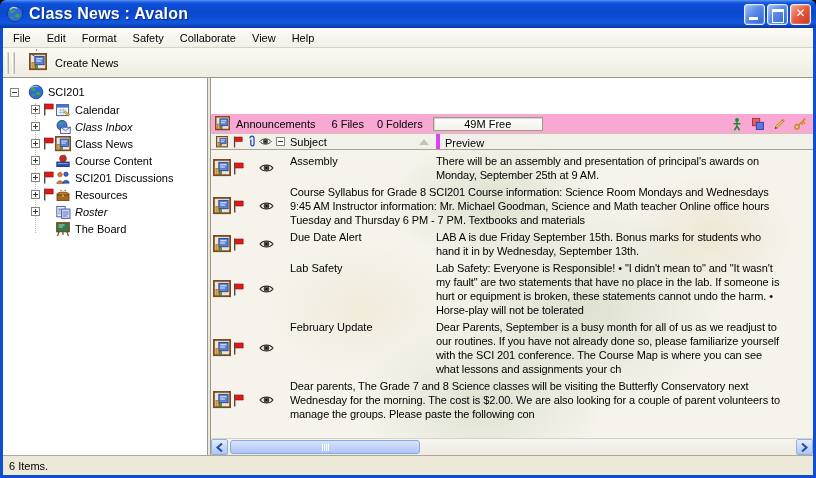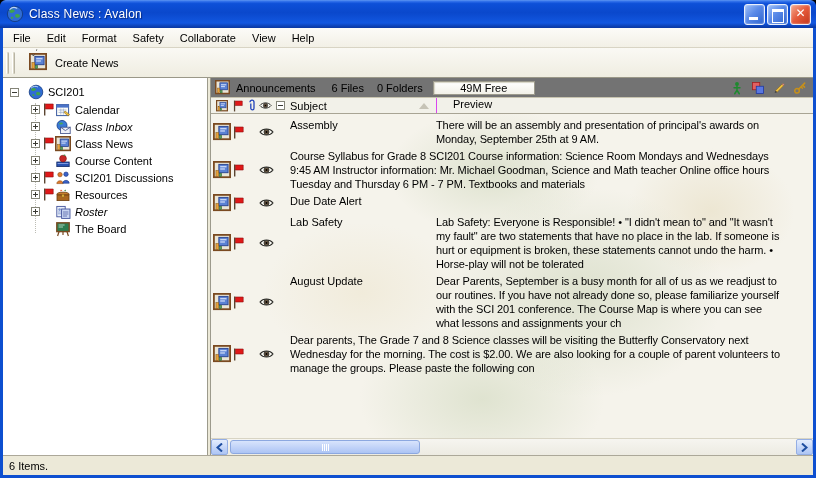--- a/index.html
+++ b/index.html
@@ -8,21 +8,21 @@
 
   .window { width:816px; height:478px; display:flex; flex-direction:column;
     border-left:3px solid #0D4FD0; border-right:3px solid #0D4FD0; border-bottom:3px solid #0D4FD0;
     border-radius:8px 8px 0 0; background:#ECE9D8; }
 
   
   .titlebar { height:28px; flex:0 0 28px; display:flex; align-items:center; padding:0 5px 0 6px;
     border-radius:6px 6px 0 0; margin:-0px -3px 0 -3px;
     background:linear-gradient(180deg,#5E96F2 0%,#2B6BE8 6%,#0E50D8 13%,#0A48CC 45%,#1257E0 82%,#0C40B4 94%,#0A38A2 100%); }
   .title-icon { width:18px; height:18px; margin-right:5px; flex:0 0 18px; }
-  .title-text { color:#fff; font-weight:normal; font-size:12px; text-shadow:1px 1px 1px #08287E; letter-spacing:.2px; flex:1; }
+  .title-text { color:#fff; font-weight:bold; font-size:16px; text-shadow:1px 1px 1px #08287E; letter-spacing:.2px; flex:1; }
   .winbtns { display:flex; gap:2px; }
   .winbtn { width:21px; height:21px; border:1px solid #EAF0FC; border-radius:3px; position:relative;
     background:linear-gradient(135deg,#9FC0F8 0%,#5A8AE8 45%,#2E63CE 100%); box-shadow:inset 0 0 2px rgba(255,255,255,.7); }
   .winbtn.close { background:linear-gradient(135deg,#F4A98E 0%,#E4593A 50%,#C2361C 100%); }
   .winbtn.minimize::after { content:""; position:absolute; left:4px; bottom:4px; width:9px; height:3px; background:#fff; }
   .winbtn.maximize::after { content:""; position:absolute; left:4px; top:4px; width:10px; height:10px;
     border:1px solid #fff; border-top:3px solid #fff; }
   .winbtn.close::after { content:"✕"; position:absolute; left:0; top:1px; width:100%; text-align:center;
     color:#fff; font-size:12px; font-weight:bold; }
 
@@ -57,39 +57,39 @@
   .tbox.plus::after { content:""; position:absolute; left:3px; top:1px; width:1px; height:5px; background:#3A3A34; }
   .tbox.none { visibility:hidden; }
   .tflag { width:12px; flex:0 0 12px; display:flex; align-items:center; }
   .ticon { width:16px; height:16px; flex:0 0 16px; }
   .tlabel { margin-left:4px; white-space:nowrap; }
   .tlabel.italic { font-style:italic; }
   .tree-root .ticon { margin-left:6px; }
   .tree-root .tlabel { margin-left:4px; }
 
   
-  .pheader { height:20px; flex:0 0 20px; display:flex; align-items:center; background:#737373;
-    border-bottom:1px solid #C8C4B0; padding:0 6px 0 4px; white-space:nowrap; }
+  .pheader { height:20px; flex:0 0 20px; display:flex; align-items:center; background:#f9a8d4;
+    border-bottom:1px solid #C8C4B0; padding:0 6px 0 4px; white-space:nowrap;margin-top:36px; }
   .pheader .ic16 { width:15px; height:15px; }
   .ph-type { margin-left:6px; }
   .ph-files { margin-left:16px; }
   .ph-folders { margin-left:7px;padding-left:6px; }
   .ph-identity { margin-left:20px; }
-  .quota { margin-left:10px; width:102px; height:14px; border:1px solid #9C9A8C; background:linear-gradient(180deg,#FFFFFF,#F2F1E8);
+  .quota { margin-left:10px; width:110px; height:14px; border:1px solid #9C9A8C; background:linear-gradient(180deg,#FFFFFF,#F2F1E8);
     box-shadow:inset 1px 1px 1px #D8D5C6; text-align:center; line-height:13px; font-size:11px; }
   .ph-icons { margin-left:auto; display:flex; align-items:center; gap:7px; }
   .ph-icons .ic16 { width:14px; height:14px; }
 
   
   .colheader { height:16px; flex:0 0 16px; display:flex; align-items:center; background:#F2F1E9;
     border-bottom:1px solid #A8A494; }
   .colheader .ic12 { width:12px; height:12px; }
   .sort-tri { width:0; height:0; border-left:5px solid transparent; border-right:5px solid transparent;
     border-bottom:6px solid #C6C3B6; margin-left:auto; margin-right:3px; }
-  .col-preview-h { border-left:1px solid #d946ef; padding-left:16px; flex:1; display:flex; align-items:flex-start; height:100%; }
+  .col-preview-h { border-left:4px solid #d946ef; padding-left:5px; flex:1; display:flex; align-items:flex-end; height:100%; }
 
   
   .c-icon { width:22px; flex:0 0 22px; display:flex; justify-content:center; align-items:center; }
   .c-flag { width:14px; flex:0 0 14px; display:flex; align-items:center; }
   .c-clip { width:12px; flex:0 0 12px; display:flex; align-items:center; }
   .c-eye  { width:17px; flex:0 0 17px; display:flex; align-items:center; }
   .c-exp  { width:14px; flex:0 0 14px; display:flex; align-items:center; }
   .c-subject { width:146px; flex:0 0 146px; padding-right:4px; }
 
   
@@ -478,20 +478,21 @@
               </svg>
             </span>
           <span class="c-clip"></span>
           <span class="c-eye">
               <svg class="ic-eye-sm">
                 <use href="#ic-eye"></use>
               </svg>
             </span>
           <span class="c-exp"></span>
           <span class="c-subject">Due Date Alert</span>
+          <span class="c-preview">LAB A is due Friday September 15th. Bonus marks for students who hand it in by Wednesday, September 13th.</span>
         </div>
 
         <div class="msg-row">
           <span class="c-icon">
               <svg class="ic18">
                 <use href="#ic-news"></use>
               </svg>
             </span>
           <span class="c-flag">
               <svg class="ic-flag-sm">
@@ -520,21 +521,21 @@
                 <use href="#ic-flag"></use>
               </svg>
             </span>
           <span class="c-clip"></span>
           <span class="c-eye">
               <svg class="ic-eye-sm">
                 <use href="#ic-eye"></use>
               </svg>
             </span>
           <span class="c-exp"></span>
-          <span class="c-subject">August Update</span>
+          <span class="c-subject">February Update</span>
           <span class="c-preview">Dear Parents,  September is a busy month for all of us as we readjust to our routines.  If you have not already done so, please familiarize yourself with the SCI 201 conference. The Course Map is where you can see what lessons and assignments your ch</span>
         </div>
 
         <div class="msg-row">
           <span class="c-icon">
               <svg class="ic18">
                 <use href="#ic-news"></use>
               </svg>
             </span>
           <span class="c-flag">

